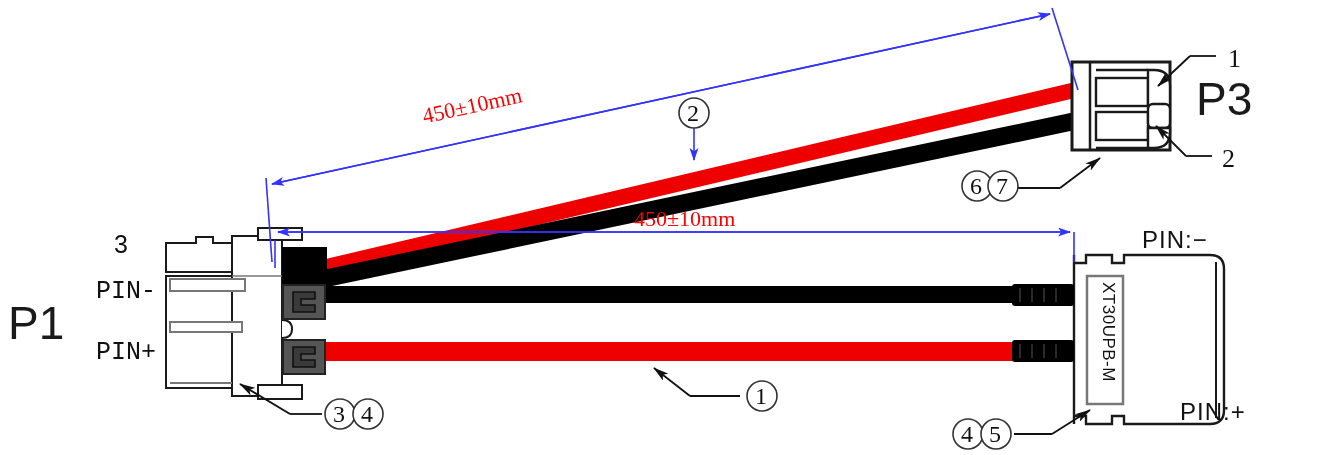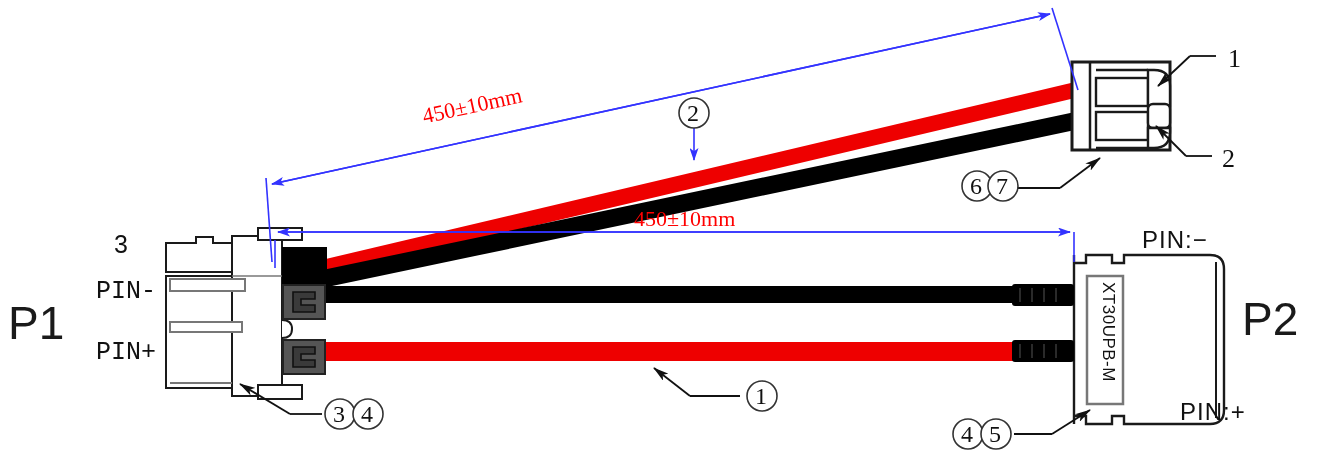--- a/index.html
+++ b/index.html
@@ -166,21 +166,21 @@
     <circle cx="340" cy="414" r="15"></circle>
     <circle cx="368" cy="414" r="15"></circle>
     <circle cx="968" cy="434" r="15"></circle>
     <circle cx="996" cy="434" r="15"></circle>
     <circle cx="977" cy="186" r="15"></circle>
     <circle cx="1003" cy="186" r="15"></circle>
   </g>
 </svg>
 
 <div class="lbl big" style="left:8px;top:296px;text-align:center;">P1</div>
-<div class="lbl big" style="left:1242px;top:292px;">P2</div>
+<div class="lbl big" style="left:1196px;top:72px;">P3</div>
 
 <div class="lbl num3" style="left:114px;top:230px;">3</div>
 <div class="lbl pin" style="left:96px;top:277px;">PIN-</div>
 <div class="lbl pin" style="left:96px;top:338px;">PIN+</div>
 
 <div class="lbl pin2" style="left:1142px;top:226px;">PIN:−</div>
 <div class="lbl pin2" style="left:1180px;top:398px;">PIN:+</div>
 
 <div class="lbl pin2 rot" style="left:1118px;top:282px;transform:rotate(90deg);font-size:17px;letter-spacing:0.5px;">XT30UPB-M</div>
 

